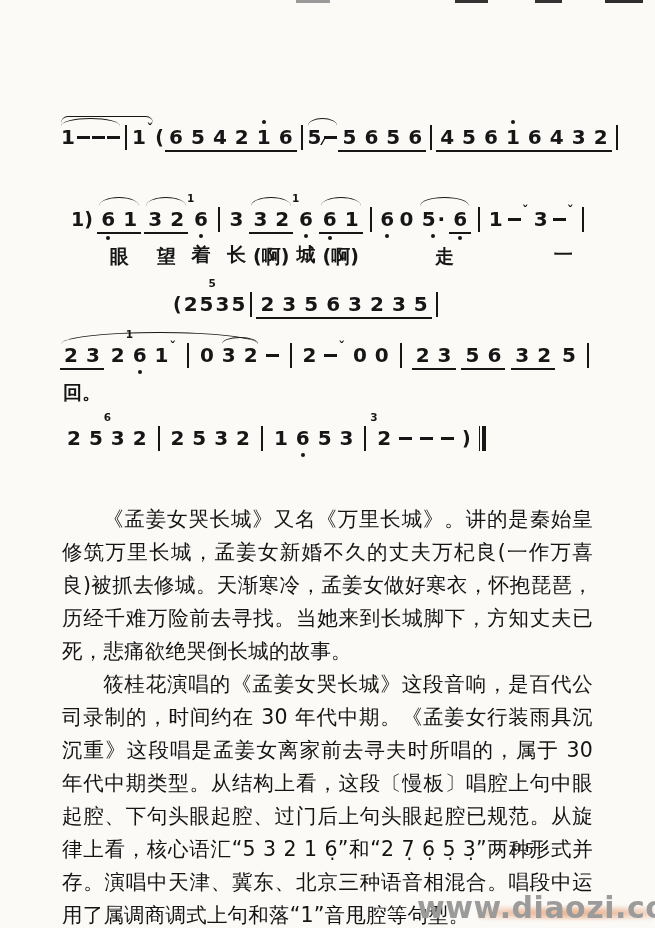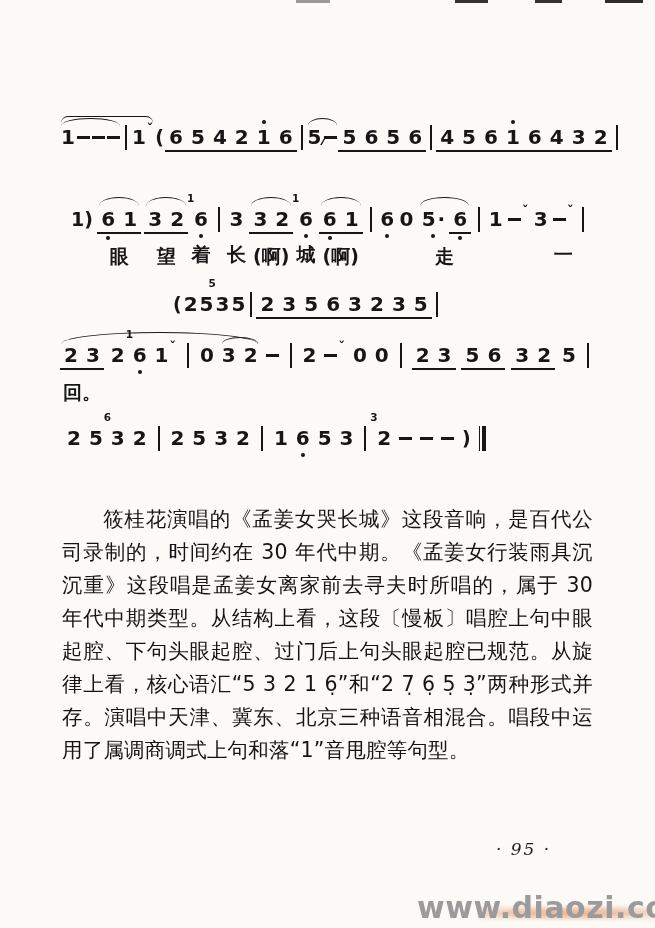--- a/index.html
+++ b/index.html
@@ -1240,20 +1240,21 @@
                 <i class="thick"></i>
               </span>
             </span>
             <span class="brow"></span>
           </span>
         </span>
       </div>
     </div>
 
   <div class="text-block">
+    <p>《孟姜女哭长城》又名《万里长城》。讲的是秦始皇修筑万里长城，孟姜女新婚不久的丈夫万杞良(一作万喜良)被抓去修城。天渐寒冷，孟姜女做好寒衣，怀抱琵琶，历经千难万险前去寻找。当她来到长城脚下，方知丈夫已死，悲痛欲绝哭倒长城的故事。</p>
     <p>筱桂花演唱的《孟姜女哭长城》这段音响，是百代公司录制的，时间约在 30 年代中期。《孟姜女行装雨具沉沉重》这段唱是孟姜女离家前去寻夫时所唱的，属于 30 年代中期类型。从结构上看，这段〔慢板〕唱腔上句中眼起腔、下句头眼起腔、过门后上句头眼起腔已规范。从旋律上看，核心语汇“5 3 2 1 6̣”和“2 7̣ 6̣ 5̣ 3̣”两种形式并存。演唱中天津、冀东、北京三种语音相混合。唱段中运用了属调商调式上句和落“1”音甩腔等句型。</p>
   </div>
 
   <div class="pagenum">· 95 ·</div>
   <div class="stamp"></div>
   <div class="wm-url">www.diaozi.com</div>
 
 </div>
 
 </body></html>

